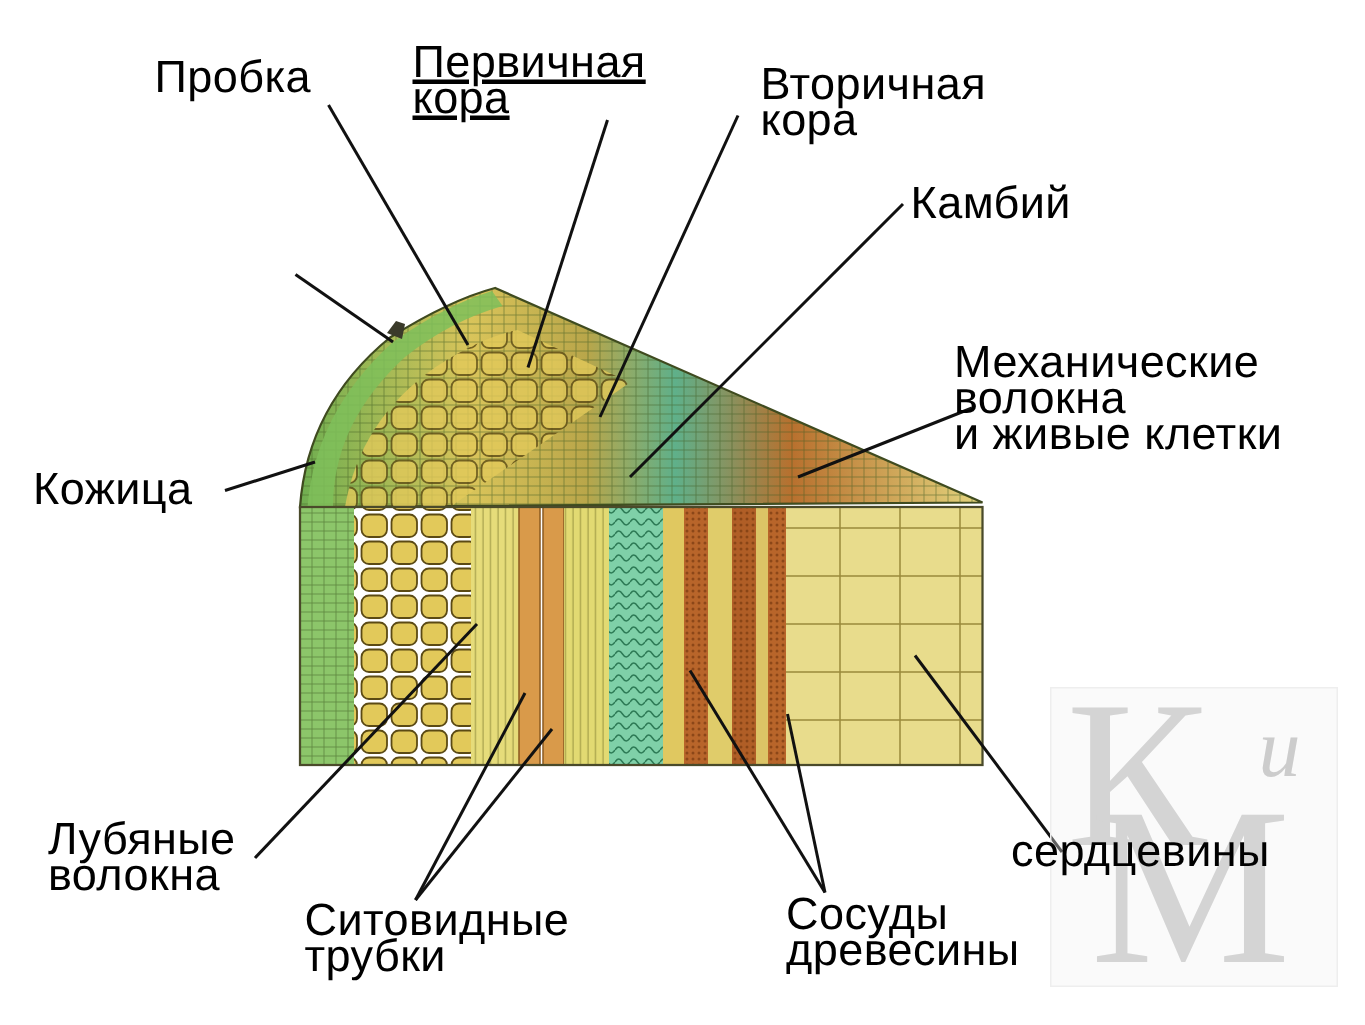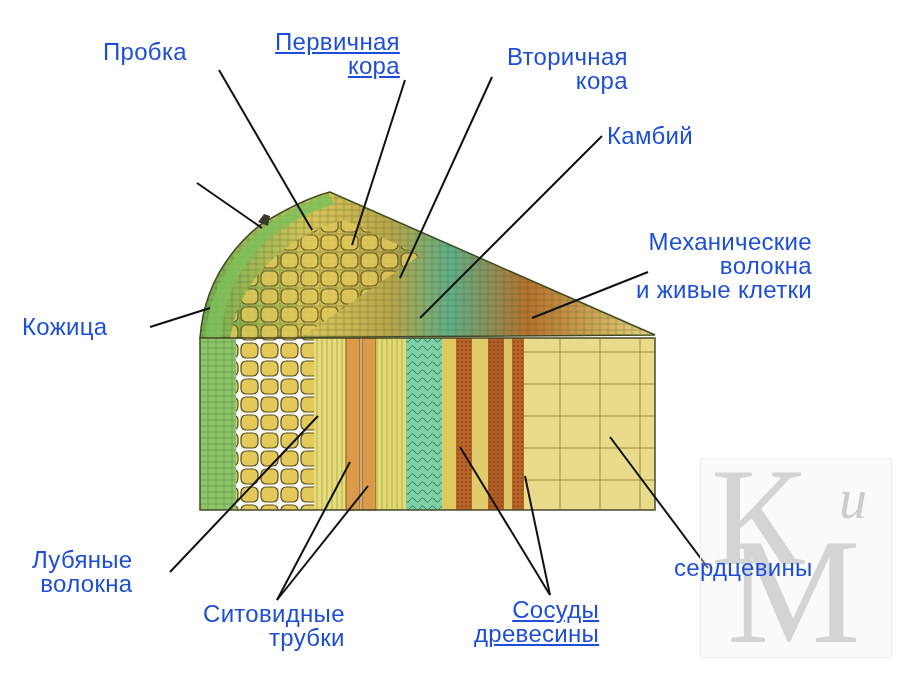--- a/index.html
+++ b/index.html
@@ -1,21 +1,21 @@
 <!DOCTYPE html>
 <html><head>
 <meta charset="utf-8">
 <style>
   html, body { margin: 0; padding: 0; background: #ffffff; }
   body { width: 910px; height: 683px; position: relative; overflow: hidden;
          font-family: "Liberation Sans", "DejaVu Sans", sans-serif; }
   #stage { position: absolute; left: 0; top: 0; width: 910px; height: 683px; }
   svg { position: absolute; left: 0; top: 0; }
-  .label { position: absolute; color: #1d4ed8; font-size: 24px; line-height: 24px;
-           text-align: right; white-space: nowrap; letter-spacing: 0.3px; }
+  .label { position: absolute; color: #000000; font-size: 30px; line-height: 24px;
+           text-align: left; white-space: nowrap; letter-spacing: 0.3px; }
   .label span { display: block; }
   .wm { position: absolute; left: 700px; top: 458px; width: 190px; height: 198px;
         border: 1px solid #eeeeee; background: rgba(240,240,240,0.35); }
   .wm-k { position: absolute; left: 10px; top: -12px; font-family: "Liberation Serif", serif;
           font-size: 140px; color: #d4d4d4; line-height: 140px; }
   .wm-m { position: absolute; left: 26px; top: 62px; font-family: "Liberation Serif", serif;
           font-size: 150px; color: #d4d4d4; line-height: 140px; }
   .wm-i { position: absolute; left: 138px; top: 0px; font-family: "Liberation Serif", serif;
           font-style: italic; font-size: 56px; color: #cccccc; line-height: 80px; }
 </style>
@@ -134,20 +134,20 @@
     <span>Кожица</span>
   </div>
   <div class="label" style="left:32px; top:548px;">
     <span>Лубяные</span>
     <span>волокна</span>
   </div>
   <div class="label" style="left:203px; top:602px;">
     <span>Ситовидные</span>
     <span>трубки</span>
   </div>
-  <div class="label" style="left:474px; top:598px;text-decoration:underline;">
+  <div class="label" style="left:524px; top:598px;">
     <span>Сосуды</span>
     <span>древесины</span>
   </div>
   <div class="label" style="left:674px; top:556px;">
     <span>сердцевины</span>
   </div>
 </div>
 
 </body></html>

